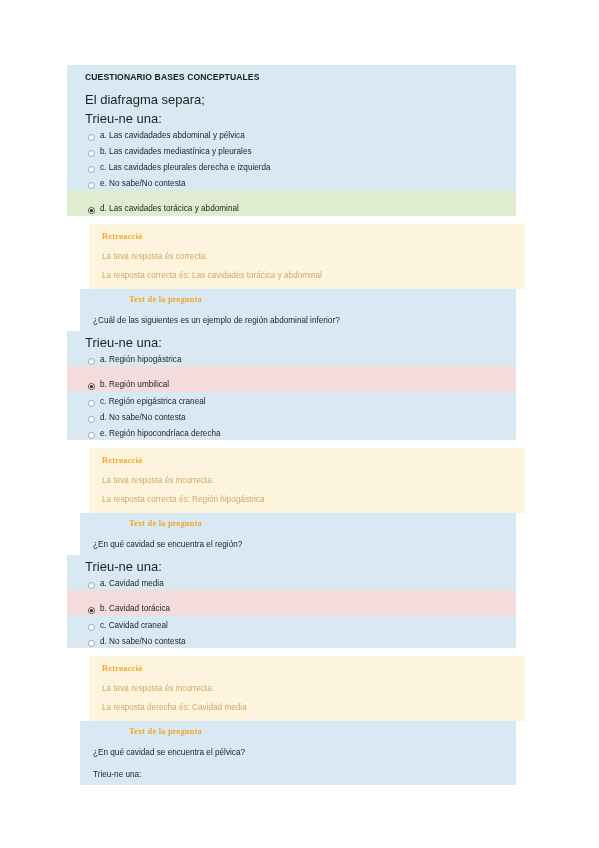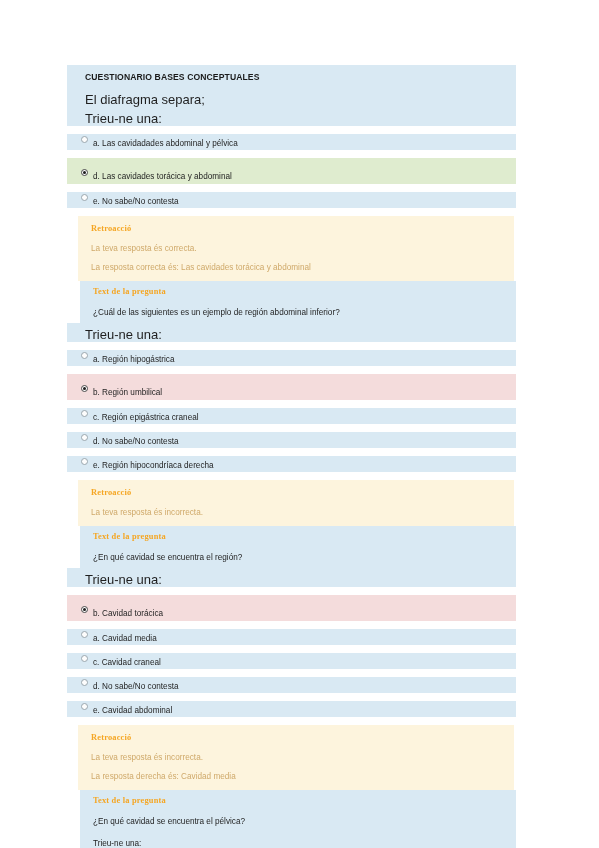--- a/index.html
+++ b/index.html
@@ -75,26 +75,25 @@
     line-height: 12px;
   }
 
   
   .options {
     width: 449px;
   }
   .option {
     position: relative;
     display: flex;
-    align-items: flex-start;
+    align-items: flex-end;
     min-height: 15px;
     background: #d9e9f3;
-    padding: 1px 0 1px 8px;
-    box-sizing: border-box;
-    margin-top: 8px;
+    padding: 1px 0 1px 15px;
+    box-sizing: border-box;
   }
   .option.correct  { background: #dfeccf; padding-top: 10px; padding-bottom: 2px; }
   .option.wrong    { background: #f4dcdc; padding-top: 10px; padding-bottom: 2px; }
 
   .radio-cell {
     width: 18px;
     flex: 0 0 18px;
     display: flex;
     justify-content: center;
     padding-top: 1px;
@@ -126,21 +125,21 @@
     font-size: 8.2px;
     color: #1f1f1f;
     line-height: 11px;
     padding-top: 3px;
   }
 
   
   .feedback {
     background: #fdf4dd;
     width: 436px;          
-    margin-left: 11px;
+    margin-left: 22px;
     box-sizing: border-box;
     padding-bottom: 5px;
   }
   .fb-heading {
     font-family: "Liberation Serif", serif;
     font-size: 8.4px;
     font-weight: bold;
     color: #f5a623;
     padding: 7px 0 3px 13px;
     line-height: 12px;
@@ -156,21 +155,21 @@
   
   .gap { height: 8px; background: #ffffff; width: 449px; }
 
   
   .qsection {
     background: #d9e9f3;
     width: 436px;
     margin-left: 13px;
     box-sizing: border-box;
   }
-  .qsection .q-heading { padding-left: 0; }
+  .qsection .q-heading { padding-left: 0; margin-left: 36px; }
   .qsection .q-text { padding-left: 0; }
   .qsection-inner { padding-left: 13px; padding-right: 8px; }
 </style>
 </head>
 <body>
 
 <div class="page">
   <div class="quiz">
 
     <div class="qblock">
@@ -179,31 +178,43 @@
       <div class="q-prompt">Trieu-ne una:</div>
     </div>
 
     <div class="options">
       <div class="option">
         <div class="radio-cell">
           <span class="radio"></span>
         </div>
         <div class="opt-label">a. Las cavidadades abdominal y pélvica</div>
       </div>
+      <div class="option">
+        <div class="radio-cell">
+          <span class="radio"></span>
+        </div>
+        <div class="opt-label">b. Las cavidades mediastínica y pleurales</div>
+      </div>
+      <div class="option">
+        <div class="radio-cell">
+          <span class="radio"></span>
+        </div>
+        <div class="opt-label">c. Las cavidades pleurales derecha e izquierda</div>
+      </div>
+      <div class="option">
+        <div class="radio-cell">
+          <span class="radio"></span>
+        </div>
+        <div class="opt-label">e. No sabe/No contesta</div>
+      </div>
       <div class="option correct">
         <div class="radio-cell">
           <span class="radio on"></span>
         </div>
         <div class="opt-label">d. Las cavidades torácica y abdominal</div>
-      </div>
-      <div class="option">
-        <div class="radio-cell">
-          <span class="radio"></span>
-        </div>
-        <div class="opt-label">e. No sabe/No contesta</div>
       </div>
     </div>
 
     <div class="gap"></div>
 
     <div class="feedback">
       <div class="fb-heading">Retroacció</div>
       <div class="fb-line">La teva resposta és correcta.</div>
       <div class="fb-line">La resposta correcta és: Las cavidades torácica y abdominal</div>
     </div>
@@ -249,62 +260,57 @@
         </div>
         <div class="opt-label">e. Región hipocondríaca derecha</div>
       </div>
     </div>
 
     <div class="gap"></div>
 
     <div class="feedback">
       <div class="fb-heading">Retroacció</div>
       <div class="fb-line">La teva resposta és incorrecta.</div>
+      <div class="fb-line">La resposta correcta és: Región hipogástrica</div>
     </div>
 
     <div class="qsection">
       <div class="qsection-inner">
         <div class="q-heading">Text de la pregunta</div>
         <div class="q-text">¿En qué cavidad se encuentra el región?</div>
       </div>
     </div>
     <div class="qblock">
       <div class="q-prompt">Trieu-ne una:</div>
     </div>
 
     <div class="options">
+      <div class="option">
+        <div class="radio-cell">
+          <span class="radio"></span>
+        </div>
+        <div class="opt-label">a. Cavidad media</div>
+      </div>
       <div class="option wrong">
         <div class="radio-cell">
           <span class="radio on"></span>
         </div>
         <div class="opt-label">b. Cavidad torácica</div>
       </div>
       <div class="option">
         <div class="radio-cell">
           <span class="radio"></span>
         </div>
-        <div class="opt-label">a. Cavidad media</div>
-      </div>
-      <div class="option">
-        <div class="radio-cell">
-          <span class="radio"></span>
-        </div>
         <div class="opt-label">c. Cavidad craneal</div>
       </div>
       <div class="option">
         <div class="radio-cell">
           <span class="radio"></span>
         </div>
         <div class="opt-label">d. No sabe/No contesta</div>
-      </div>
-      <div class="option">
-        <div class="radio-cell">
-          <span class="radio"></span>
-        </div>
-        <div class="opt-label">e. Cavidad abdominal</div>
       </div>
     </div>
 
     <div class="gap"></div>
 
     <div class="feedback">
       <div class="fb-heading">Retroacció</div>
       <div class="fb-line">La teva resposta és incorrecta.</div>
       <div class="fb-line">La resposta derecha és: Cavidad media</div>
     </div>

